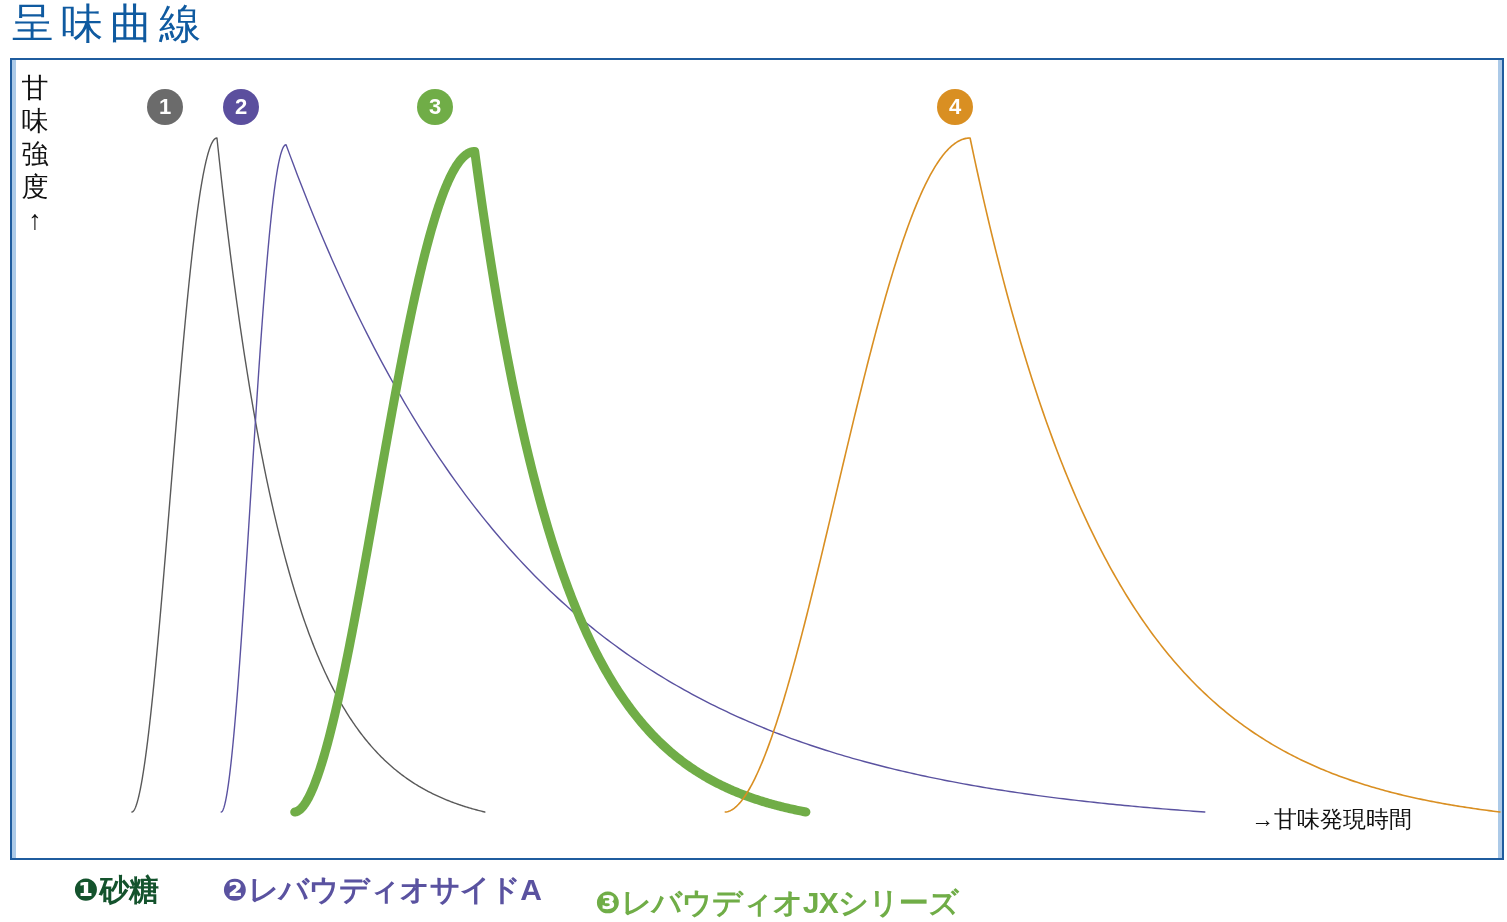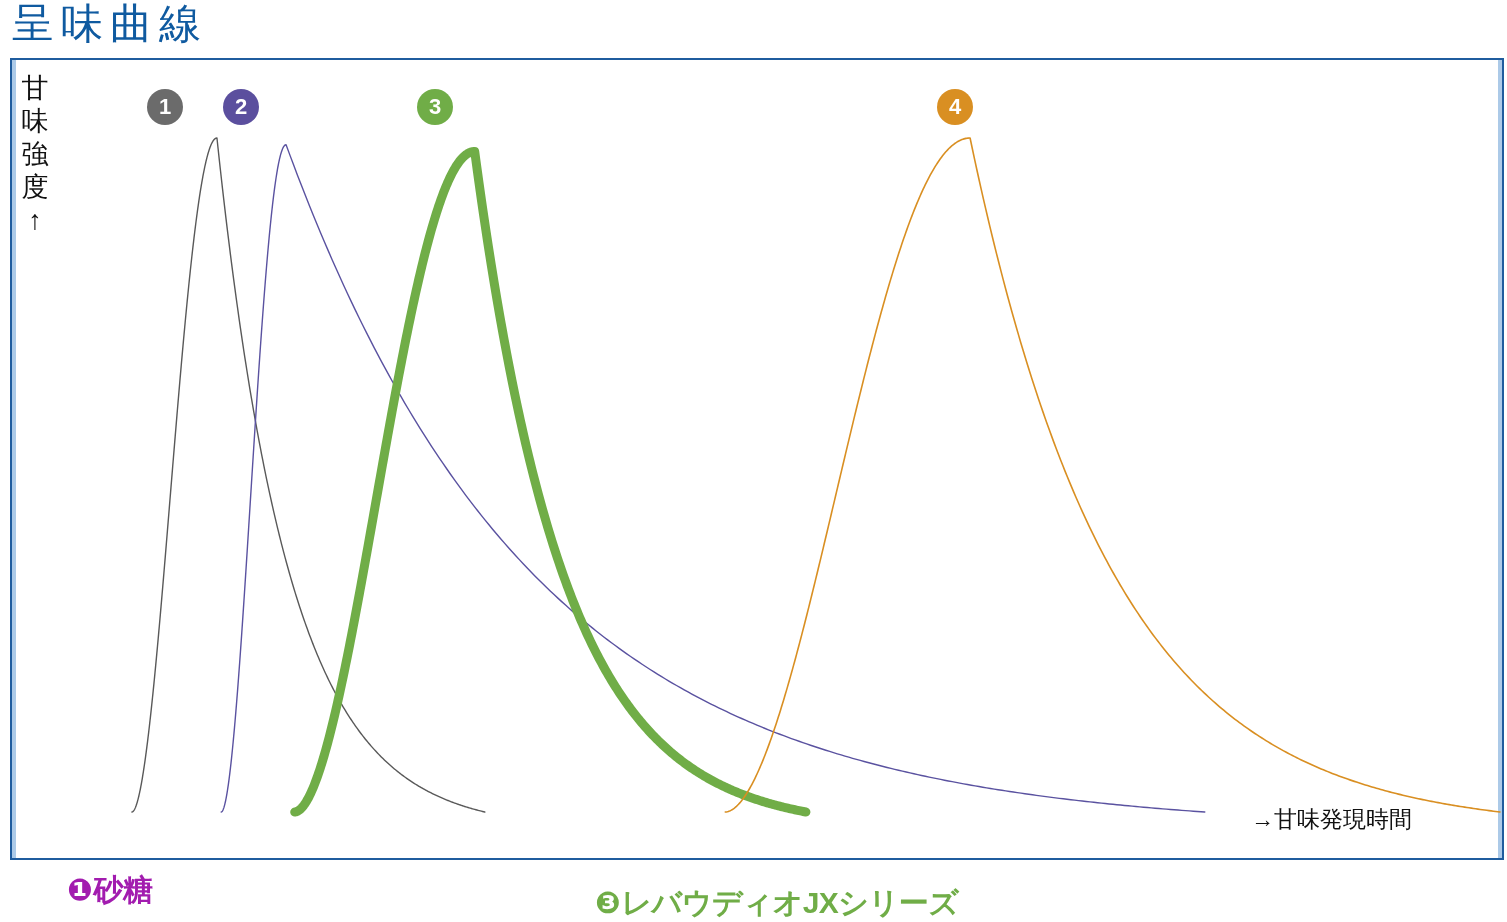--- a/index.html
+++ b/index.html
@@ -160,17 +160,18 @@
   </svg>
 
   <div id="badges">
       <div class="badge" style="left: 147px; top: 89px; background: rgb(107, 107, 107);">1</div>
       <div class="badge" style="left: 223px; top: 89px; background: rgb(91, 79, 158);">2</div>
       <div class="badge" style="left: 417px; top: 89px; background: rgb(112, 173, 71);">3</div>
       <div class="badge" style="left: 937px; top: 89px; background: rgb(217, 143, 34);">4</div>
     </div>
 
   <div class="legend" id="legend">
-      <div class="legend-item" style="left: 67px; color: #a21caf;"><span class="lg-marker">❶</span><span class="lg-label">砂糖</span></div>
+      <div class="legend-item" style="left: 73px; color: #14532d;"><span class="lg-marker">❶</span><span class="lg-label">砂糖</span></div>
+      <div class="legend-item" style="left: 222px; color: rgb(90, 82, 160);"><span class="lg-marker">❷</span><span class="lg-label">レバウディオサイドA</span></div>
       <div class="legend-item" style="left: 595px; color: rgb(112, 173, 71); margin-top: 13px;"><span class="lg-marker">❸</span><span class="lg-label">レバウディオJXシリーズ</span></div>
     </div>
 
 </div>
 
 </body></html>

